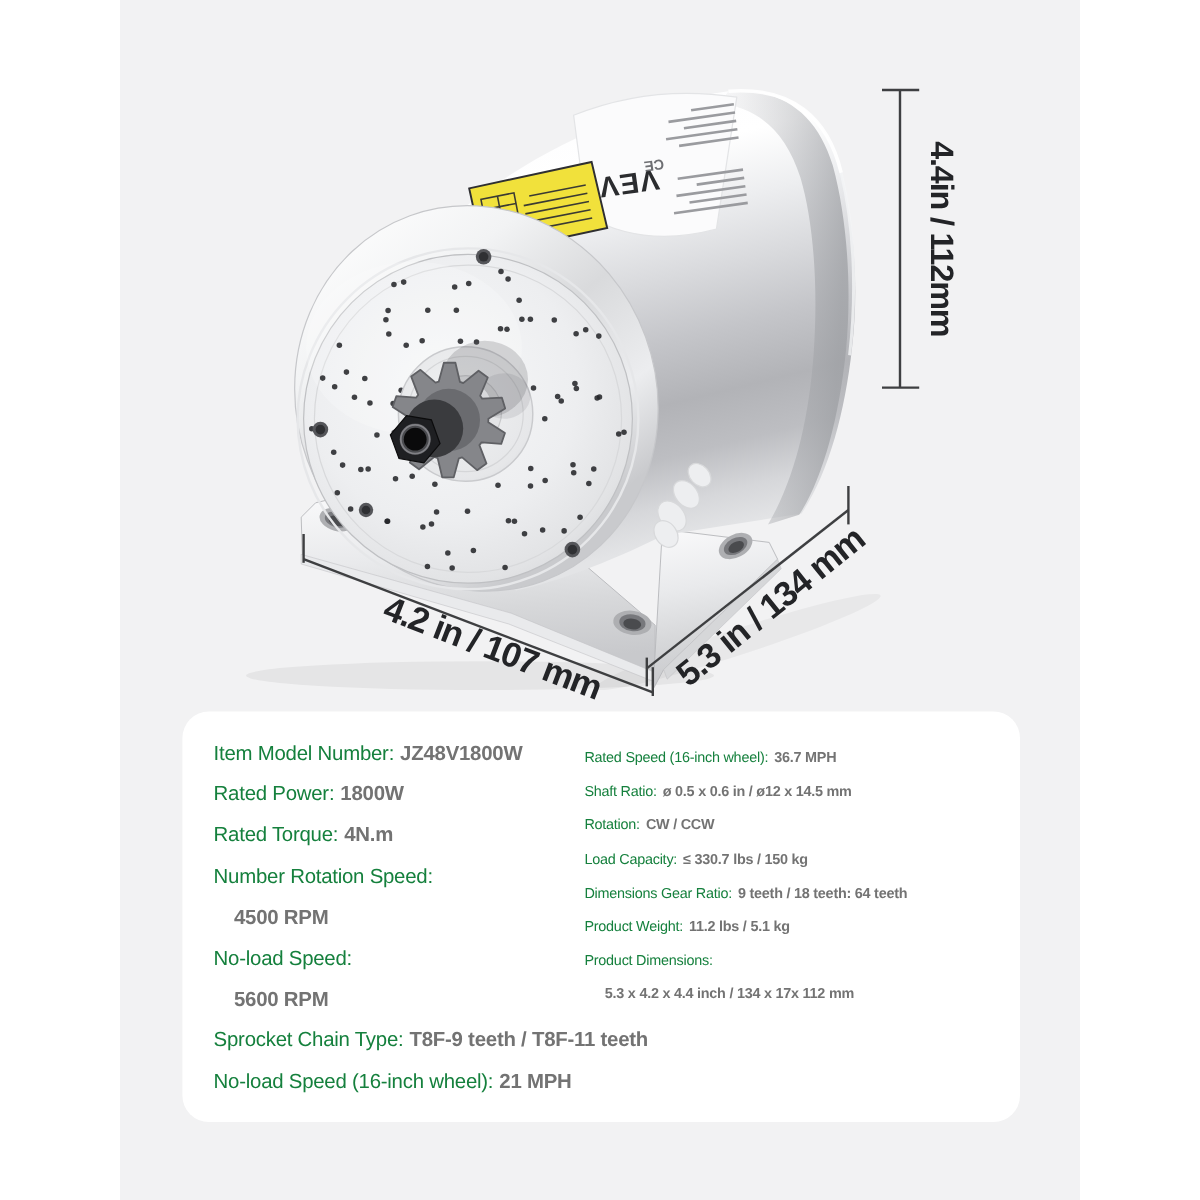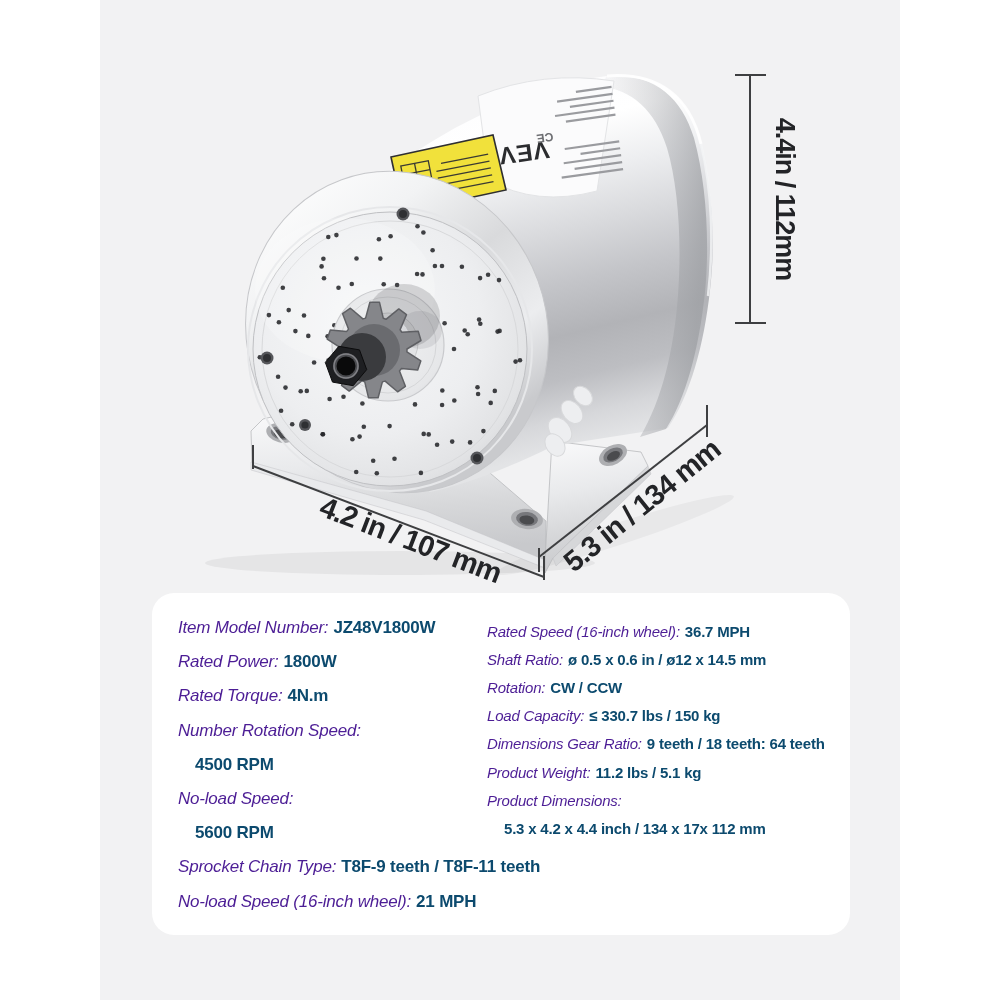--- a/index.html
+++ b/index.html
@@ -16,23 +16,23 @@
   
   .spec-card{
     position:absolute;left:152px;top:593px;width:698px;height:342px;
     background:#FFFFFF;border-radius:22px;
   }
   .spec-col{position:absolute;}
   .col-left{left:26px;top:18px;width:330px;}
   .col-right{left:335px;top:24px;width:360px;}
   .spec-row{display:flex;align-items:center;white-space:nowrap;}
   .col-left  .spec-row{height:34.2px;font-size:17px;}
-  .col-right .spec-row{height:28.2px;font-size:15px;}
-  .lab{color:#4c1d95;letter-spacing:-0.2px;font-style:italic;}
-  .val{color:#0c4a6e;font-weight:bold;margin-left:5px;letter-spacing:-0.2px;}
+  .col-right .spec-row{height:28.2px;font-size:12px;}
+  .lab{color:#15803d;letter-spacing:-0.2px;}
+  .val{color:#737373;font-weight:bold;margin-left:5px;letter-spacing:-0.2px;}
   .lab:empty + .val{margin-left:17px;}
 
   
   .dim-text{
     font-family:"Liberation Sans",sans-serif;font-weight:bold;
     fill:#232427;
   }
   .brand-text{font-family:"Liberation Sans",sans-serif;font-weight:bold;fill:#2B2C2F;}
 </style>
 </head>

